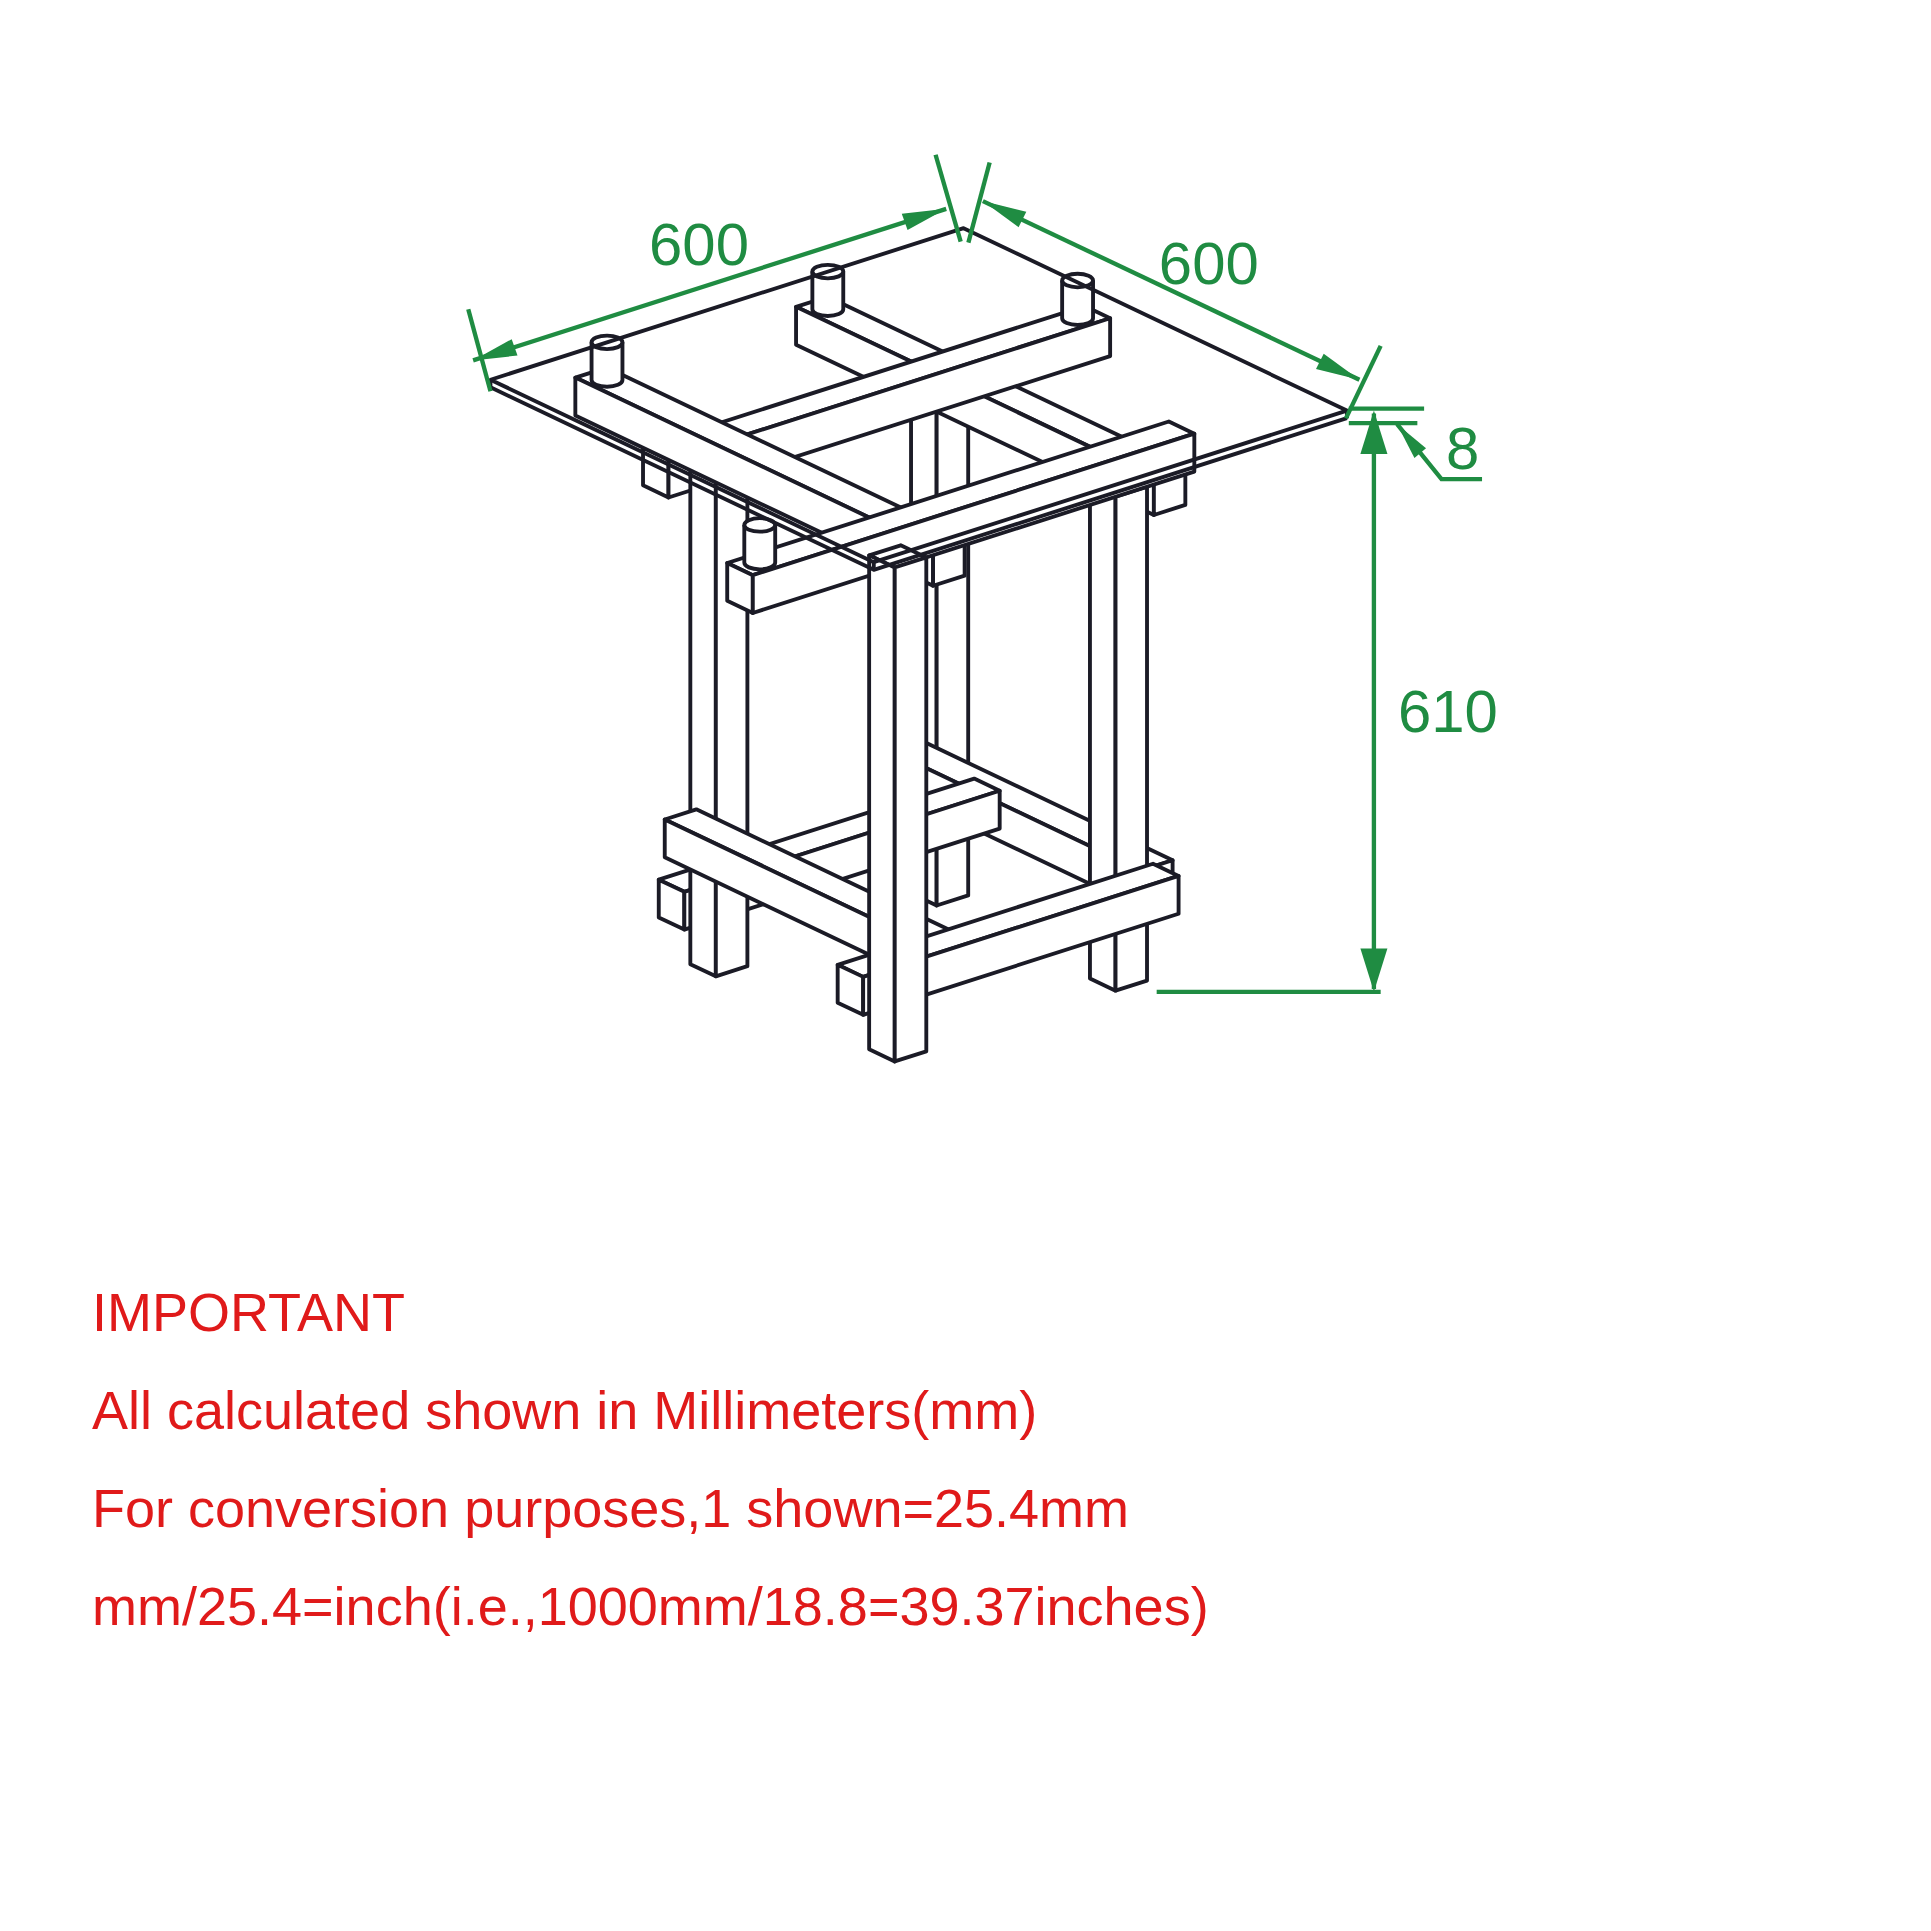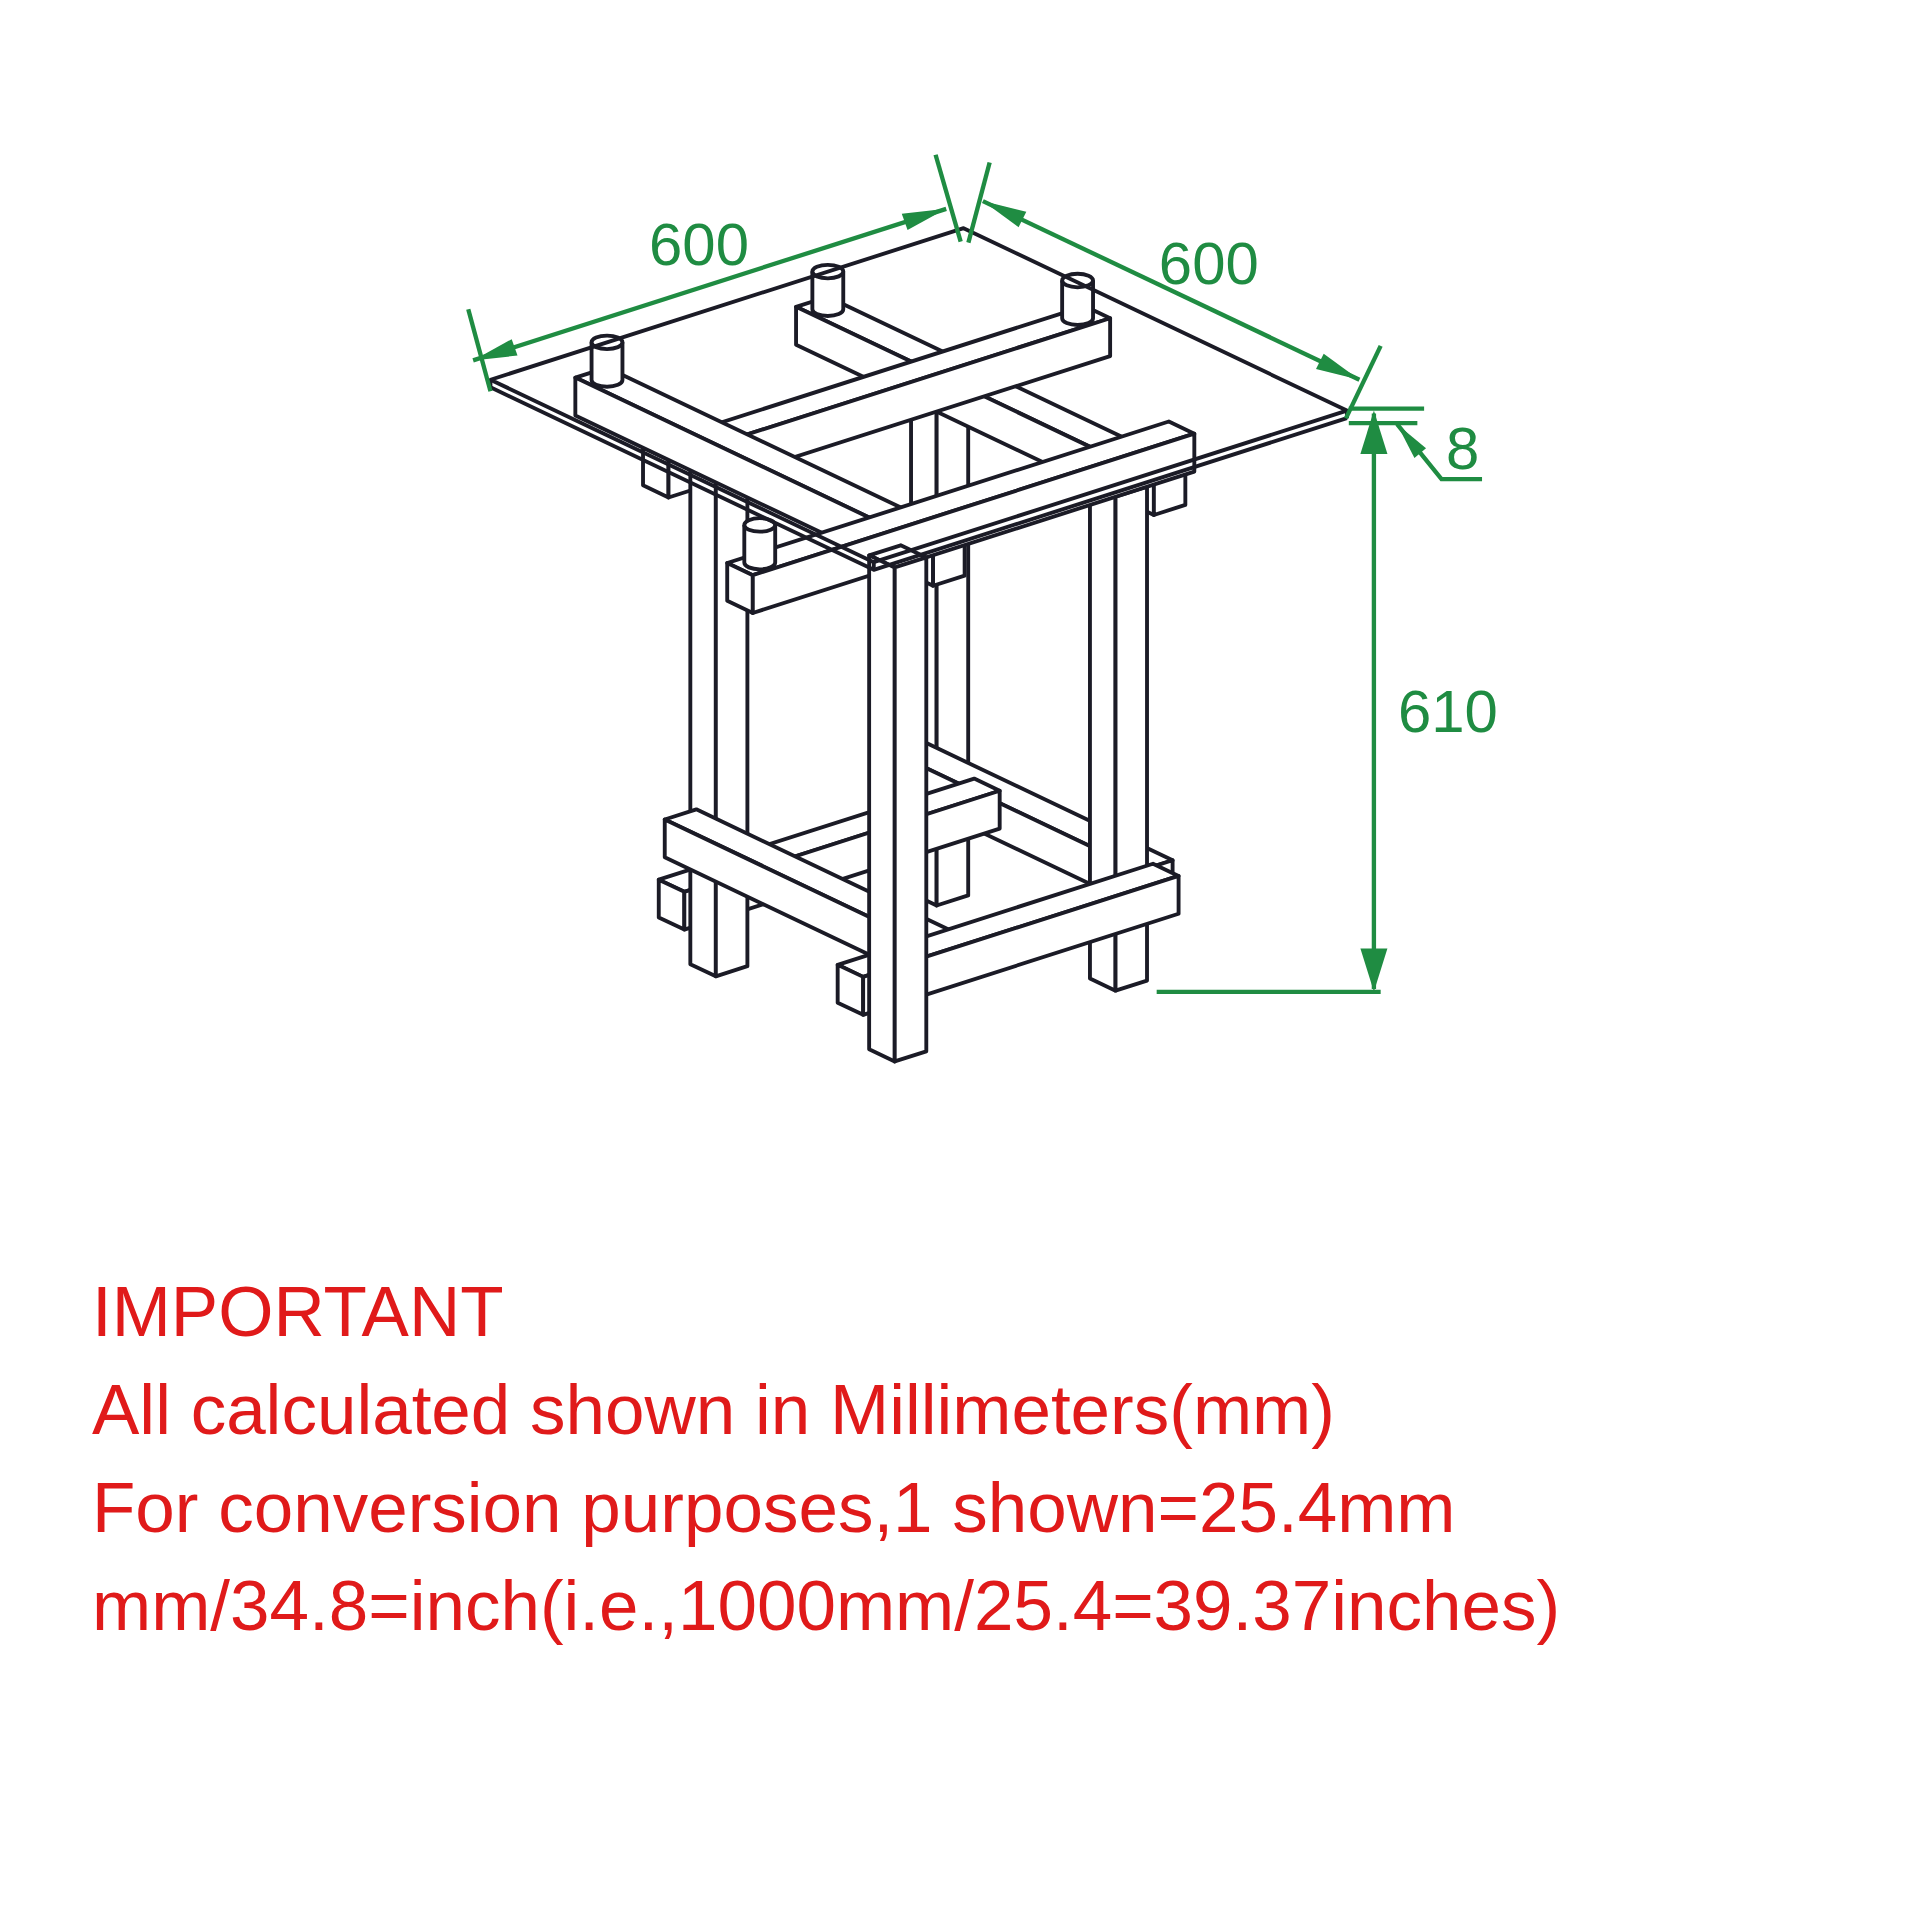--- a/index.html
+++ b/index.html
@@ -6,21 +6,21 @@
   body{width:1931px;height:1931px;position:relative;overflow:hidden;
        font-family:"Liberation Sans", sans-serif;}
   #stage{position:absolute;left:0;top:8px;width:1931px;height:1931px;}
   svg{position:absolute;left:0;top:0;}
   .frame-face{fill:#ffffff;stroke:#1b1b26;stroke-width:4;stroke-linejoin:round;}
   .glass-line{fill:none;stroke:#1b1b26;stroke-width:4;stroke-linejoin:round;}
   .dim-line{fill:none;stroke:#1f8c42;stroke-width:4.5;}
   .dim-arrow{fill:#1f8c42;stroke:none;}
   .dim-text{fill:#1f8c42;font-size:62px;font-family:"Liberation Sans",sans-serif;}
   #notes{position:absolute;left:92px;top:1255px;color:#e01a1a;
-         font-size:71px;line-height:98px;white-space:nowrap;
+         font-size:54px;line-height:98px;white-space:nowrap;
          font-family:"Liberation Sans",sans-serif;}
 </style>
 </head>
 <body>
 
 <div id="stage">
   <svg width="1931" height="1931" viewBox="0 0 2000 2000">
 
     <g id="frame-group">
         <polygon points="976.3,395.0 943.6,405.4 970.1,418.0 1002.8,407.6" class="frame-face"></polygon>
@@ -112,16 +112,16 @@
         <line class="dim-line" x1="1198" y1="1019" x2="1430" y2="1019"></line>
         <text class="dim-text" x="1448" y="750" text-anchor="start" font-size="68">610</text>
       </g>
     </g>
   </svg>
 
   <div id="notes">
     <div>IMPORTANT</div>
     <div>All calculated shown in Millimeters(mm)</div>
     <div>For conversion purposes,1 shown=25.4mm</div>
-    <div>mm/34.8=inch(i.e.,1000mm/25.4=39.37inches)</div>
+    <div>mm/25.4=inch(i.e.,1000mm/18.8=39.37inches)</div>
   </div>
 </div>
 
 
 </body></html>

